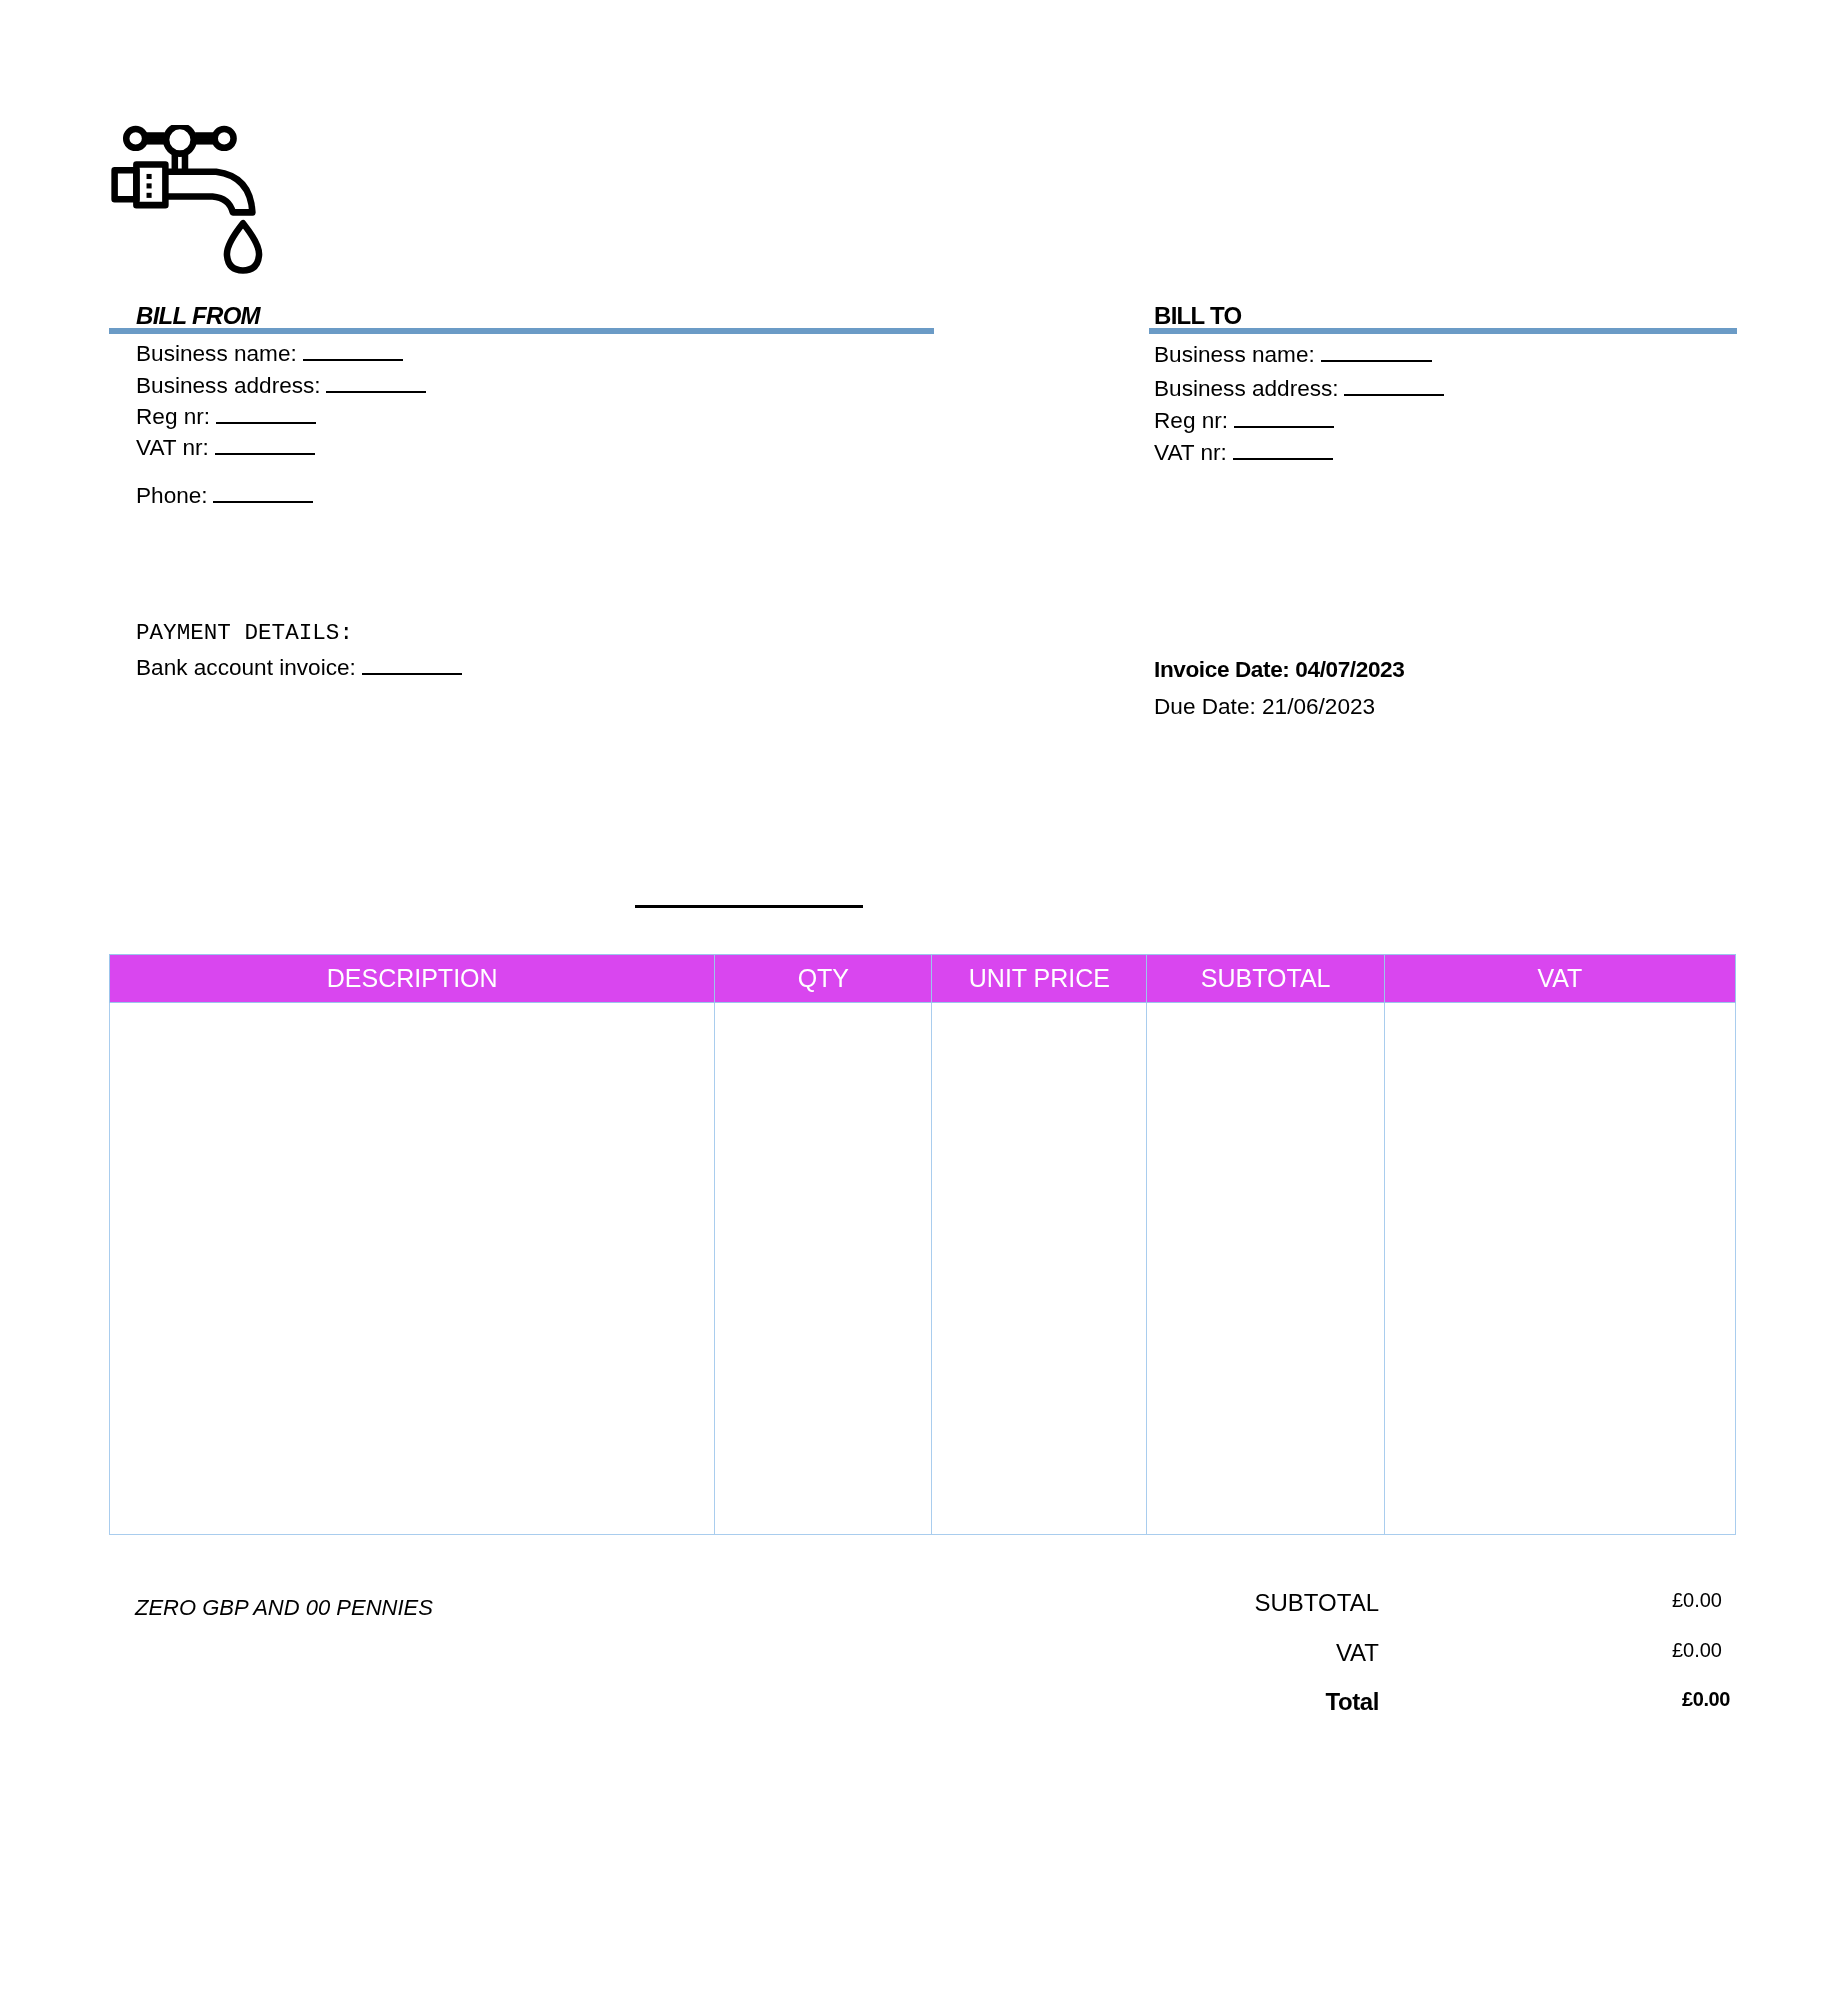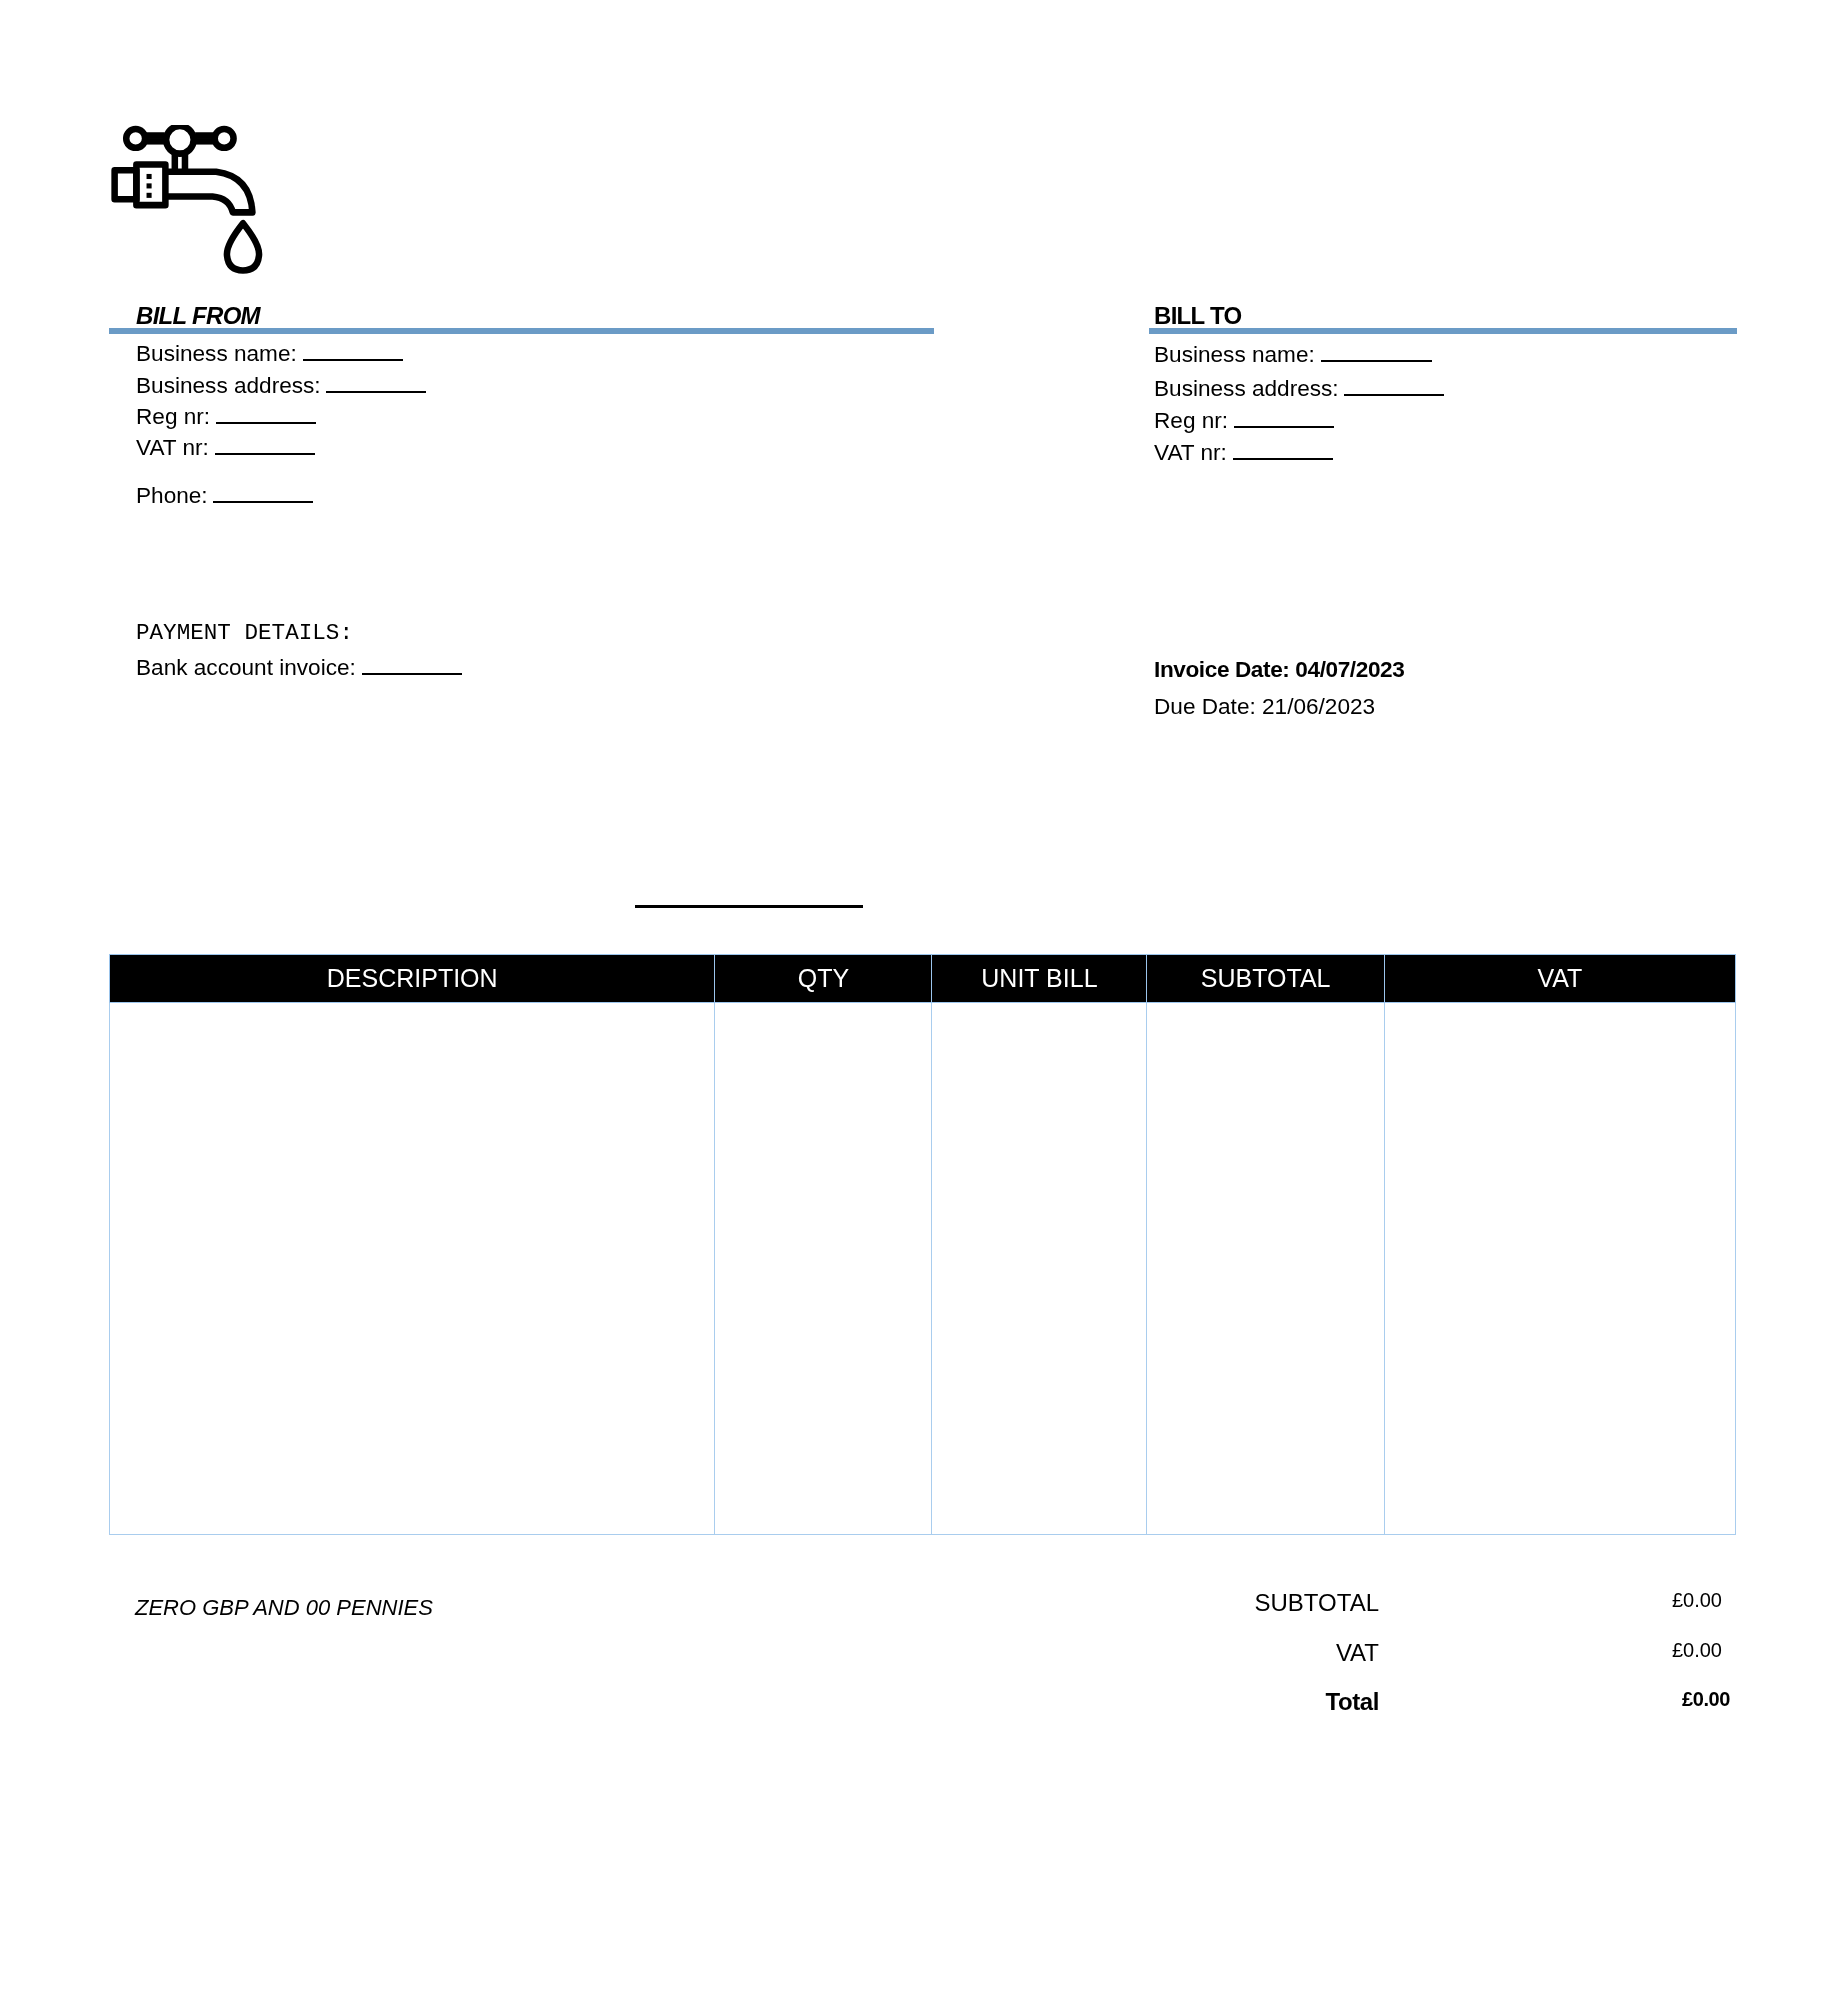--- a/index.html
+++ b/index.html
@@ -7,21 +7,21 @@
            font-family: "Liberation Sans", "DejaVu Sans", sans-serif; color: #000; }
     .abs { position: absolute; }
     .logo { left: 111px; top: 125px; width: 161px; height: 153px; }
     .sec-title { font-size: 24px; font-weight: bold; letter-spacing: -0.7px; line-height: 1; }
     .rule { height: 5.8px; background: #6b9bc6; }
     .field { font-size: 22.6px; line-height: 1; white-space: nowrap; }
     .blank { display: inline-block; border-bottom: 2.2px solid #000; height: 19px; margin-left: 5.8px; vertical-align: baseline; }
     .title { font-size: 41px; font-style: italic; line-height: 1; white-space: nowrap; letter-spacing: -0.7px; }
     .title .blank { border-bottom-width: 3.6px; height: 33px; width: 228px; margin-left: 4.4px; }
     table.items { position: absolute; left: 109px; top: 954px; width: 1627px; border-collapse: collapse; }
-    table.items th { background: #000000; color: #fff; font-weight: normal; font-size: 25px; height: 47px;
+    table.items th { background: #d946ef; color: #fff; font-weight: normal; font-size: 25px; height: 47px;
                      border: 1.5px solid #9cc5ec; text-align: center; padding: 0; }
     table.items td { border: 1.5px solid #a9cdee; height: 531px; padding: 0; }
     .words { font-size: 22px; font-style: italic; white-space: nowrap; }
     .tot-label { font-size: 24px; text-align: right; width: 218px; white-space: nowrap; }
     .tot-val { font-size: 20px; text-align: right; width: 218px; white-space: nowrap; }
     .bold { font-weight: bold; }
   </style>
 </head>
 <body>
 
@@ -96,21 +96,21 @@
 
 <div class="abs title" style="left:631px; top:872px;">
   <span class="blank"></span>
 </div>
 
 <table class="items">
   <thead>
     <tr>
       <th style="width:607px;">DESCRIPTION</th>
       <th style="width:217px;">QTY</th>
-      <th style="width:215px;">UNIT BILL</th>
+      <th style="width:215px;">UNIT PRICE</th>
       <th style="width:237px;">SUBTOTAL</th>
       <th style="width:352px;">VAT</th>
     </tr>
   </thead>
   <tbody>
     <tr>
       <td></td>
       <td></td>
       <td></td>
       <td></td>

